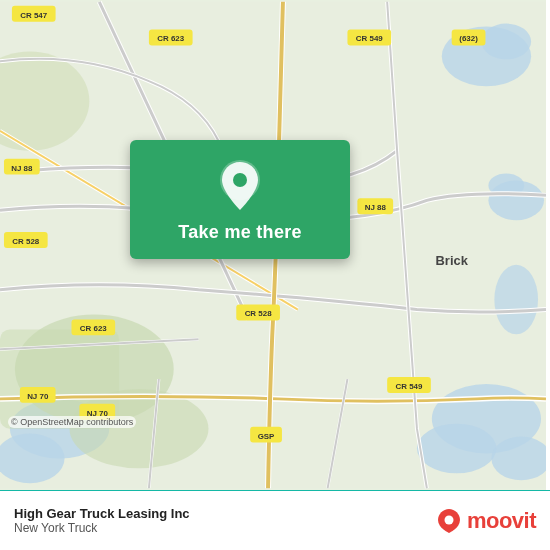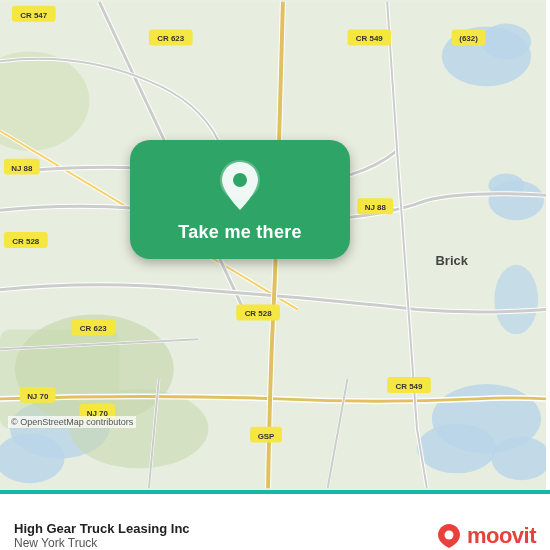--- a/index.html
+++ b/index.html
@@ -29,21 +29,21 @@
       left: 0;
     }
 
     
     #take-me-there-card {
       position: absolute;
       top: 140px;
       left: 130px;
       width: 220px;
       background-color: #2ea566;
-      border-radius: 20px;
+      border-radius: 6px;
       padding: 20px 16px 16px 16px;
       display: flex;
       flex-direction: column;
       align-items: center;
       box-shadow: 0 4px 12px rgba(0,0,0,0.3);
     }
 
     #pin-icon {
       width: 44px;
       height: 52px;
@@ -59,23 +59,23 @@
       cursor: pointer;
       letter-spacing: 0.3px;
     }
 
     
     #bottom-bar {
       width: 550px;
       height: 60px;
       background-color: white;
       display: flex;
-      align-items: flex-end;
+      align-items: center;
       padding: 0 14px;
-      border-top: 4px solid #14b8a6;
+      border-top: 1px solid #14b8a6;
       justify-content: space-between;
     }
 
     #location-info {
       display: flex;
       flex-direction: column;
     }
 
     #location-name {
       font-size: 13px;
@@ -107,21 +107,21 @@
     }
 
     #osm-attribution {
       position: absolute;
       bottom: 62px;
       left: 8px;
       font-size: 9px;
       color: #555;
       background: rgba(255,255,255,0.7);
       padding: 1px 3px;
-      border-radius: 0;
+      border-radius: 6px;
     }
   </style>
 </head>
 <body>
 
 <div id="map-container">
   <svg id="map-svg" viewBox="0 0 550 490" xmlns="http://www.w3.org/2000/svg">
 
     <rect width="550" height="490" fill="#e8eedf"></rect>
 

